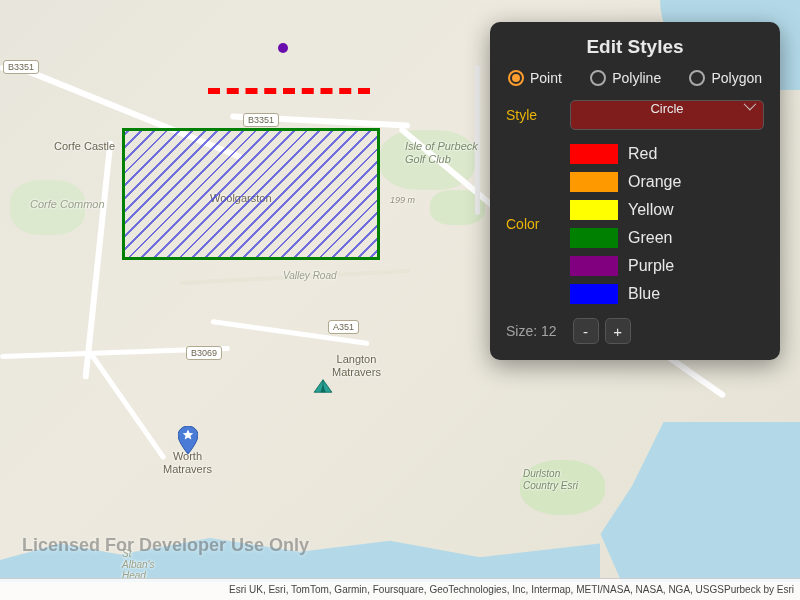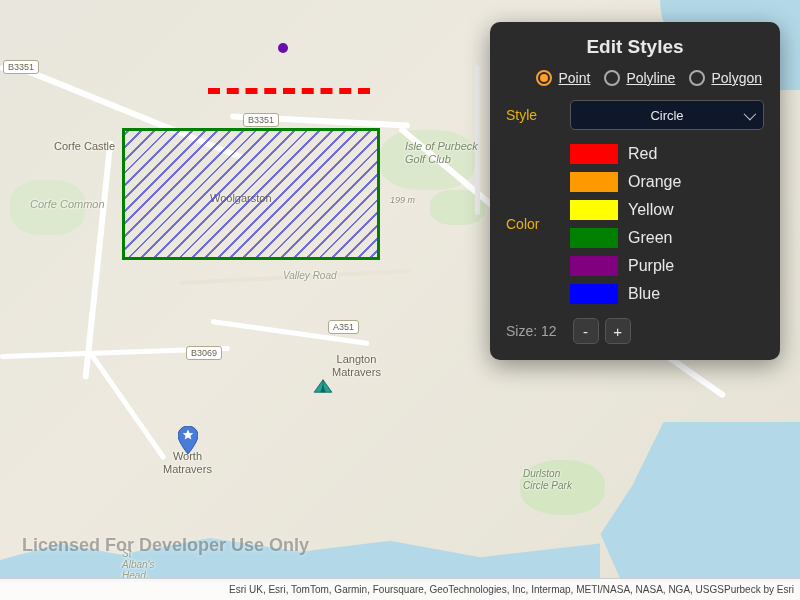--- a/index.html
+++ b/index.html
@@ -159,24 +159,23 @@
   }
   .panel-title {
     text-align:center;
     font-size:19px;
     font-weight:600;
     margin-bottom:12px;
   }
   .geom-tabs {
     display:flex;
     gap:14px;
-    justify-content:flex-end;
+    justify-content:space-between;
     margin-bottom:14px;
     padding:0 2px;
-    text-decoration:underline;
   }
   .geom-tab {
     display:flex;
     align-items:center;
     gap:6px;
     cursor:pointer;
     font-size:14px;
   }
   .radio {
     width:16px; height:16px;
@@ -201,26 +200,25 @@
     gap:12px;
   }
   .row-label {
     width:52px;
     font-size:14px;
     color:#eab308;
   }
   
   .combo {
     flex:1;
-    background:#0f172a;
+    background:#7f1d1d;
     border:1px solid #555;
     border-radius:5px;
     height:30px;
     display:flex;
-    align-items:center;
     justify-content:center;
     position:relative;
     cursor:pointer;
     font-size:13px;
   }
   .combo .chev {
     position:absolute;
     right:10px;
     width:9px; height:9px;
     border-right:1.5px solid #ccc;
@@ -303,21 +301,21 @@
   <div class="map-label" style="left:210px; top:192px;">Woolgarston</div>
   <div class="map-label italic" style="left:405px; top:140px; line-height:1.15; white-space:pre;">Isle of Purbeck
 Golf Club</div>
   <div class="map-label tiny" style="left:390px; top:195px;">199 m</div>
   <div class="map-label faint" style="left:283px; top:270px; font-size:10px;">Valley Road</div>
   <div class="map-label" style="left:332px; top:353px; text-align:center; line-height:1.15; white-space:pre;">Langton
 Matravers</div>
   <div class="map-label" style="left:163px; top:450px; text-align:center; line-height:1.15; white-space:pre;">Worth
 Matravers</div>
   <div class="map-label italic" style="left:523px; top:468px; line-height:1.15; font-size:10px; white-space:pre;">Durlston
-Circle Park</div>
+Country Esri</div>
   <div class="map-label faint" style="left:122px; top:548px; font-size:10px; line-height:1.1; white-space:pre;">St
 Alban's
 Head</div>
 
   <div class="green-rect"></div>
   <div class="red-dashed"></div>
   <div class="purple-point"></div>
 
   <div class="tent-icon">
     <svg viewBox="0 0 24 18">

